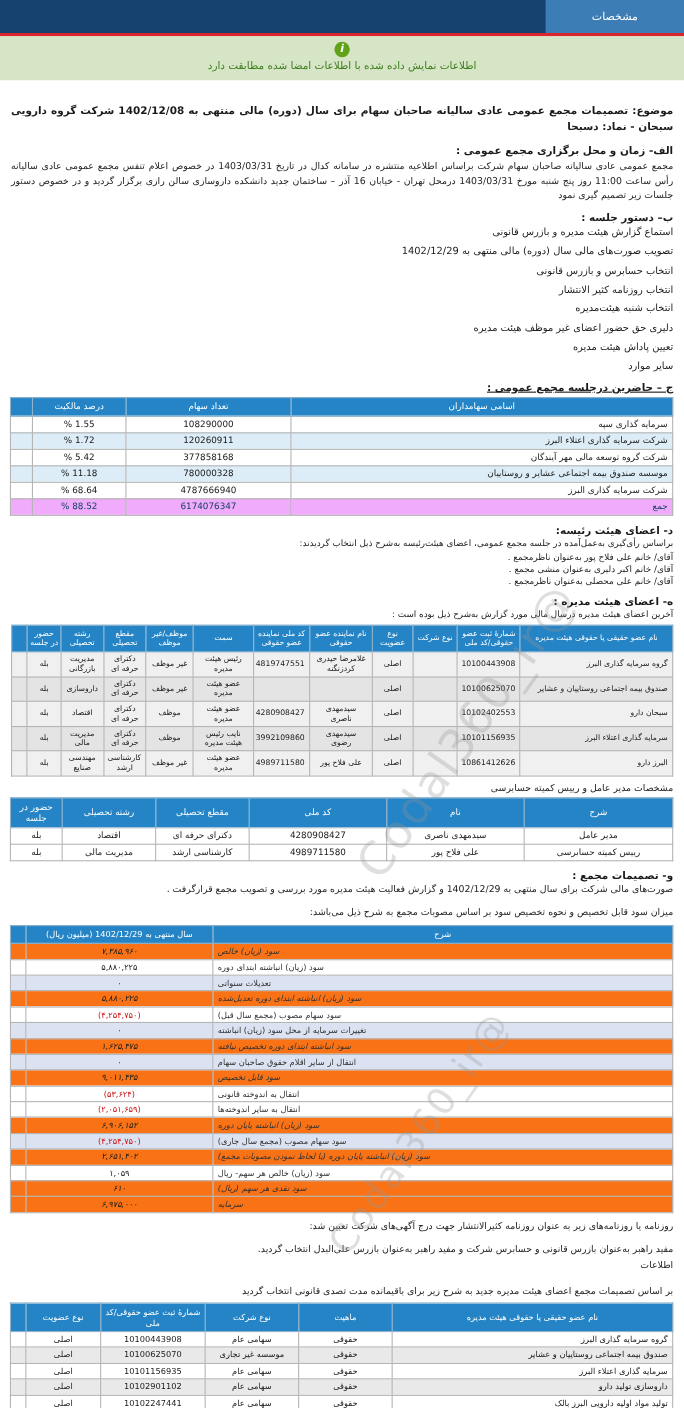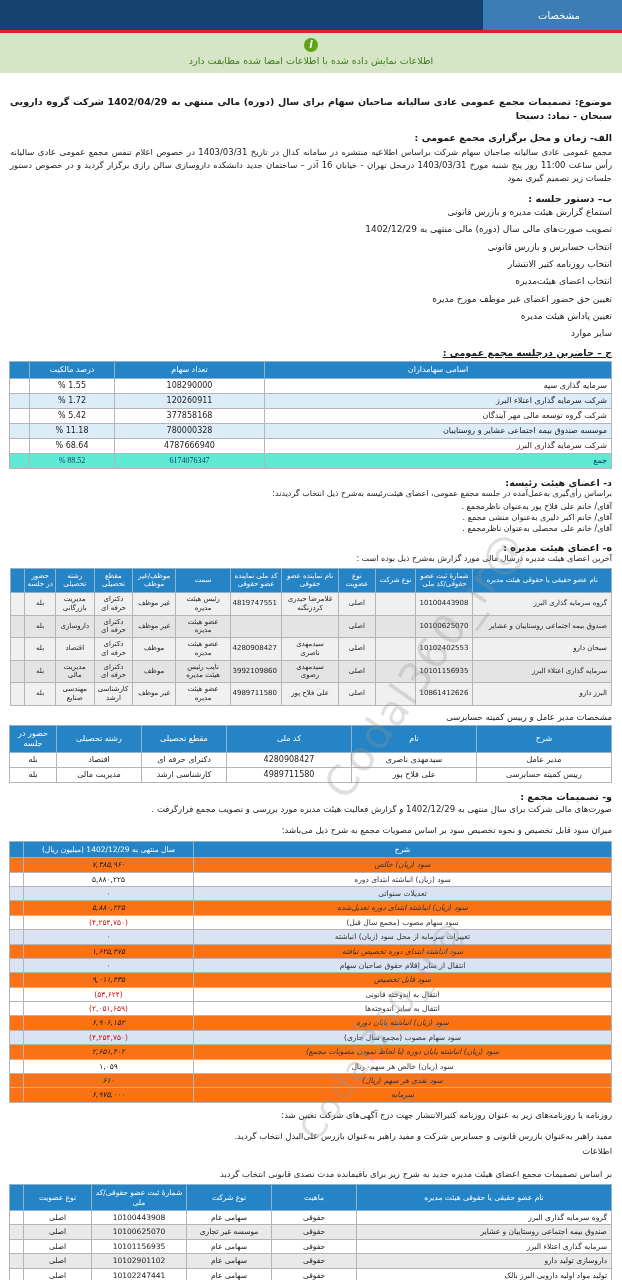--- a/index.html
+++ b/index.html
@@ -2,48 +2,48 @@
 <html lang="fa" dir="rtl"><head>
 <meta charset="utf-8">
 <style>
   html,body{margin:0;padding:0;background:#ffffff;}
   body{width:622px;min-height:1280px;font-family:"DejaVu Sans","Liberation Sans",sans-serif;color:#1a1a1a;position:relative;overflow:hidden;}
   .topbar{height:30px;background:#15426e;position:relative;}
   .topbar .tab{position:absolute;left:0;top:0;width:126px;height:30px;background:#3b7db4;color:#fff;font-size:10px;display:flex;align-items:center;justify-content:center;}
   
   .topbar .tab{left:auto;right:auto;inset-inline-start:auto;}
   .topbar .tab{position:absolute;}
-  .topbar .tab.pos{right:0;padding-left:13px;}
+  .topbar .tab.pos{right:0;}
   .redline{height:3px;background:#d8262c;}
   .banner{background:#d6e5c5;text-align:center;padding:5px 0 7px;}
   .info-icon{width:14px;height:14px;border-radius:50%;background:#61a318;color:#fff;font-size:10px;font-weight:bold;font-style:italic;line-height:14px;margin:0 auto 3px;text-align:center;}
   .banner-text{color:#3e7c1f;font-size:9.5px;}
   main{padding:0 10px;position:relative;z-index:1;}
   .subject{font-weight:bold;font-size:9.5px;line-height:1.5;margin:22px 0 4px;text-align:justify;}
   .sec-title{font-weight:bold;font-size:9.5px;margin:8px 0 3px;}
   .sec-title.u{text-decoration:underline;}
   .body-text{font-size:8.5px;line-height:1.55;margin:1px 0 2px;text-align:justify;color:#222;}
   .agenda-item{font-size:9px;margin:0 0 7px;line-height:1.15;}
   .member-line{font-size:8px;margin:0 0 1px;line-height:1.25;}
   .intro{font-size:8px;margin:0 0 3px;line-height:1.3;color:#222;}
   .tbl-title{font-weight:normal;font-size:8.5px;margin:10px 0 3px;}
   table{width:100%;border-collapse:collapse;table-layout:fixed;}
   th{background:#2484c6;color:#fff;font-weight:normal;border:1px solid #8fb3cc;padding:3px 2px;text-align:center;line-height:1.25;}
   td{border:1px solid #b5b5b5;padding:2px 4px;text-align:center;vertical-align:middle;line-height:1.25;background:#fff;}
   .t-presence{font-size:8px;margin-bottom:4px;}
   .t-presence td.name{text-align:right;}
   .t-presence tr.alt td{background:#ddedf7;}
-  .t-presence tr.total td{background:#5eead4;color:#123f63;font-family:Liberation Serif, serif;}
+  .t-presence tr.total td{background:#f0abfc;color:#123f63;}
   .t-board{font-size:7px;margin-bottom:4px;}
   .t-board td.name{text-align:right;}
   .t-board tr.odd td{background:#f0f0f0;}
   .t-board tr.even td{background:#e4e4e4;}
   .t-ceo{font-size:8px;margin-bottom:4px;}
   .t-profit{font-size:7.5px;margin-bottom:6px;}
-  .t-profit td.lbl{text-align:center;color:#333;}
+  .t-profit td.lbl{text-align:left;color:#333;}
   .t-profit tr.or td{background:#f97316;font-style:italic;}
   .t-profit tr.al td{background:#dbe2f1;}
   .t-profit td.stub,.t-presence td.stub,.t-board td.stub,.t-newboard td.stub{background:#fff;padding:0;}
   .neg{color:#cc1111;}
   .t-newboard{font-size:7.5px;margin-bottom:4px;}
   .t-newboard td.name{text-align:right;}
   .t-newboard tr.even td{background:#e9e9e9;}
   .watermark{position:absolute;color:rgba(150,150,150,0.30);font-size:42px;letter-spacing:2px;white-space:nowrap;transform:rotate(-55deg);z-index:4;pointer-events:none;}
   .wm1{top:640px;right:40px;}
   .wm2{top:1010px;right:110px;font-size:34px;}
@@ -57,32 +57,32 @@
 <div class="redline"></div>
 <div class="banner">
   <div class="info-icon">i</div>
   <div class="banner-text">اطلاعات نمایش داده شده با اطلاعات امضا شده مطابقت دارد</div>
 </div>
 
 <div class="watermark wm1">@Codal360_ir</div>
 <div class="watermark wm2">@Codal360_ir</div>
 
 <main>
-  <p class="subject">موضوع: تصمیمات مجمع عمومی عادی سالیانه صاحبان سهام برای سال (دوره) مالی منتهی به 1402/04/29 شرکت گروه دارویی سبحان - نماد: دسبحا</p>
+  <p class="subject">موضوع: تصمیمات مجمع عمومی عادی سالیانه صاحبان سهام برای سال (دوره) مالی منتهی به 1402/12/08 شرکت گروه دارویی سبحان - نماد: دسبحا</p>
 
   <p class="sec-title">الف- زمان و محل برگزاری مجمع عمومی :</p>
   <p class="body-text">مجمع عمومی عادی سالیانه صاحبان سهام شرکت براساس اطلاعیه منتشره در سامانه کدال در تاریخ 1403/03/31 در خصوص اعلام تنفس مجمع عمومی عادی سالیانه رأس ساعت 11:00 روز پنج شنبه مورخ 1403/03/31 درمحل تهران - خیابان 16 آذر – ساختمان جدید دانشکده داروسازی سالن رازی  برگزار گردید و در خصوص دستور جلسات زیر تصمیم گیری نمود</p>
 
   <p class="sec-title">ب– دستور جلسه :</p>
   <p class="agenda-item">استماع گزارش هیئت مدیره و بازرس قانونی</p>
   <p class="agenda-item">تصویب صورت‌های مالی سال (دوره) مالی منتهی به 1402/12/29</p>
   <p class="agenda-item">انتخاب حسابرس و بازرس قانونی</p>
   <p class="agenda-item">انتخاب روزنامه کثیر الانتشار</p>
-  <p class="agenda-item">انتخاب اعضای هیئت‌مدیره</p>
-  <p class="agenda-item">تعیین حق حضور اعضای غیر موظف مورخ مدیره</p>
+  <p class="agenda-item">انتخاب شنبه هیئت‌مدیره</p>
+  <p class="agenda-item">دلیری حق حضور اعضای غیر موظف هیئت مدیره</p>
   <p class="agenda-item">تعیین پاداش هیئت مدیره</p>
   <p class="agenda-item">سایر موارد</p>
 
   <p class="sec-title u">ج – حاضرین درجلسه مجمع عمومی :</p>
   <table class="t-presence">
     <colgroup>
         <col style="width:347px">
         <col style="width:150px">
         <col style="width:85px">
         <col style="width:20px">

